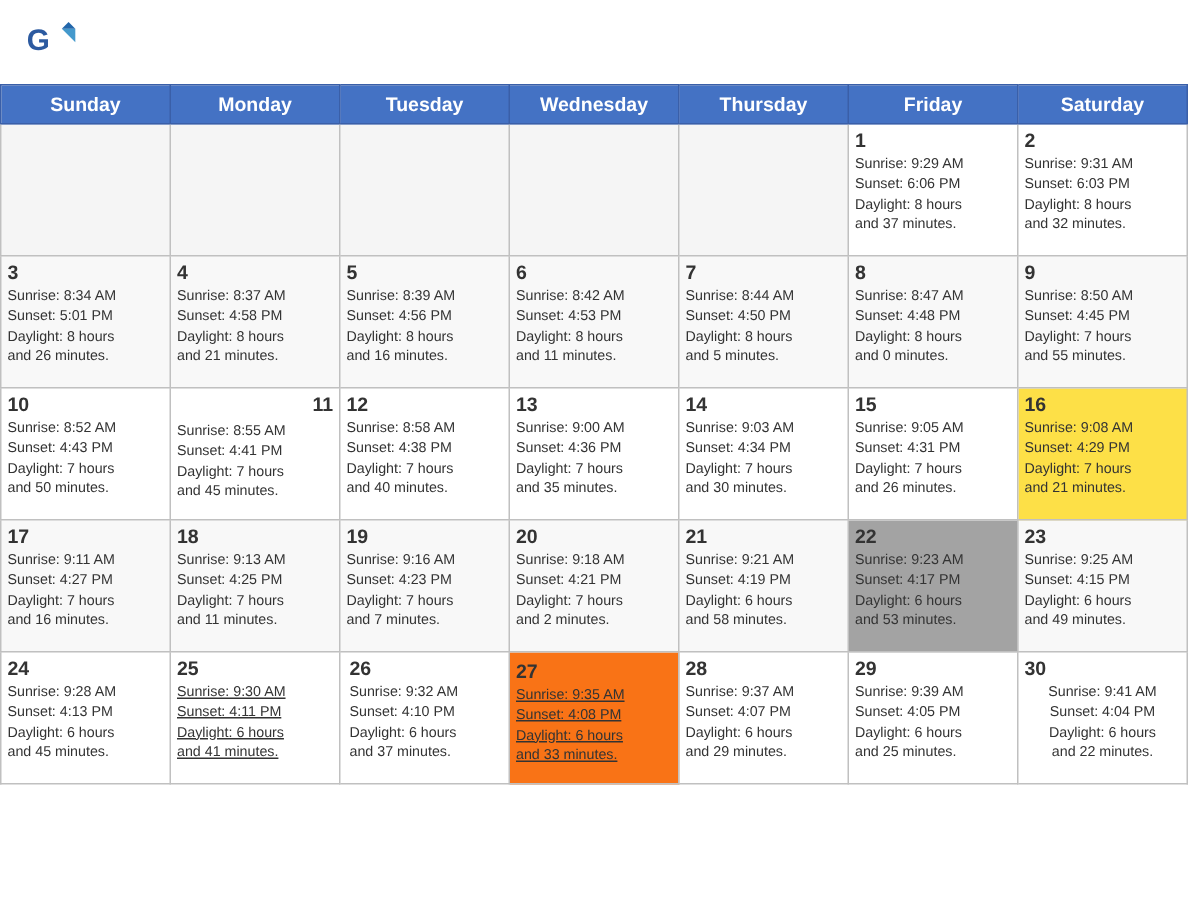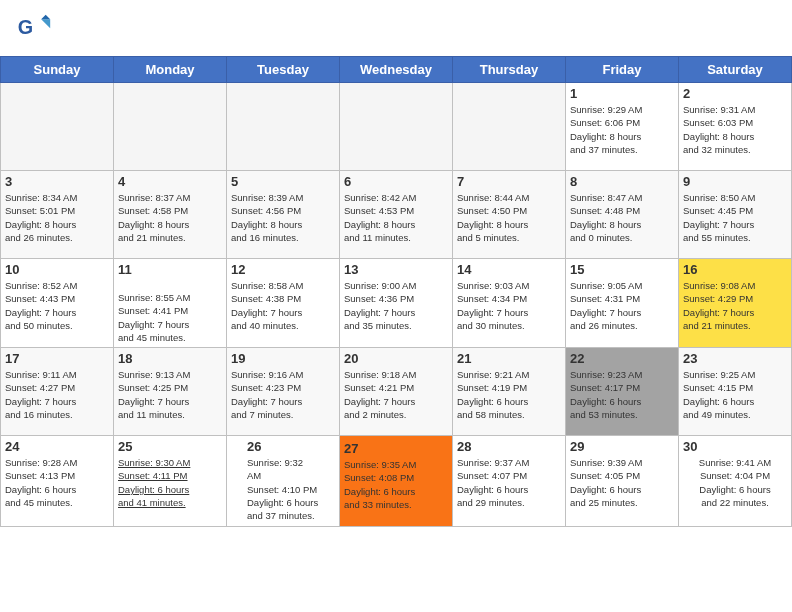--- a/index.html
+++ b/index.html
@@ -134,21 +134,21 @@
       </tr>
       <tr>
         <td style="vertical-align: top; padding: 3px 4px; height: 88px; width: 113px; border: 1px solid rgb(192, 192, 192); background: rgb(255, 255, 255);">
           <div class="day-num" style="font-size: 13px; font-weight: bold; color: rgb(51, 51, 51); margin-bottom: 2px;">10</div>
           <div class="day-info" style="font-size: 9.5px; color: rgb(51, 51, 51); line-height: 1.4; white-space: pre-line;">Sunrise: 8:52 AM
 Sunset: 4:43 PM
 Daylight: 7 hours
 and 50 minutes.</div>
         </td>
         <td style="vertical-align: top; padding: 3px 4px; height: 88px; width: 113px; border: 1px solid rgb(192, 192, 192); background: rgb(255, 255, 255);">
-          <div class="day-num" style="font-size: 13px; font-weight: bold; color: rgb(51, 51, 51); margin-bottom: 14px;">11</div>
+          <div class="day-num" style="font-size: 13px; font-weight: bold; color: rgb(51, 51, 51); margin-bottom: 4px; text-align: right;">11</div>
           <div class="day-info" style="font-size: 9.5px; color: rgb(51, 51, 51); line-height: 1.4; white-space: pre-line;">Sunrise: 8:55 AM
 Sunset: 4:41 PM
 Daylight: 7 hours
 and 45 minutes.</div>
         </td>
         <td style="vertical-align: top; padding: 3px 4px; height: 88px; width: 113px; border: 1px solid rgb(192, 192, 192); background: rgb(255, 255, 255);">
           <div class="day-num" style="font-size: 13px; font-weight: bold; color: rgb(51, 51, 51); margin-bottom: 2px;">12</div>
           <div class="day-info" style="font-size: 9.5px; color: rgb(51, 51, 51); line-height: 1.4; white-space: pre-line;">Sunrise: 8:58 AM
 Sunset: 4:38 PM
 Daylight: 7 hours
@@ -242,30 +242,30 @@
 Daylight: 6 hours
 and 45 minutes.</div>
         </td>
         <td style="vertical-align: top; padding: 3px 4px; height: 88px; width: 113px; border: 1px solid rgb(192, 192, 192); background: rgb(255, 255, 255);">
           <div class="day-num" style="font-size: 13px; font-weight: bold; color: rgb(51, 51, 51); margin-bottom: 2px;">25</div>
           <div class="day-info" style="font-size: 9.5px; color: rgb(51, 51, 51); line-height: 1.4; white-space: pre-line; text-decoration: underline;">Sunrise: 9:30 AM
 Sunset: 4:11 PM
 Daylight: 6 hours
 and 41 minutes.</div>
         </td>
-        <td style="vertical-align: top; padding: 3px 20px; height: 88px; width: 113px; border: 1px solid rgb(192, 192, 192); background: rgb(255, 255, 255); margin-top: 48px;">
+        <td style="vertical-align: top; padding: 3px 6px; height: 88px; width: 113px; border: 1px solid rgb(192, 192, 192); background: rgb(255, 255, 255); margin-top: 48px;">
           <div class="day-num" style="font-size: 13px; font-weight: bold; color: rgb(51, 51, 51); margin-bottom: 2px;">26</div>
           <div class="day-info" style="font-size: 9.5px; color: rgb(51, 51, 51); line-height: 1.4; white-space: pre-line;">Sunrise: 9:32 AM
 Sunset: 4:10 PM
 Daylight: 6 hours
 and 37 minutes.</div>
         </td>
         <td style="vertical-align: top; padding: 5px 4px; height: 88px; width: 113px; border: 1px solid rgb(192, 192, 192); background: #f97316;">
           <div class="day-num" style="font-size: 13px; font-weight: bold; color: rgb(51, 51, 51); margin-bottom: 2px;">27</div>
-          <div class="day-info" style="font-size: 9.5px; color: rgb(51, 51, 51); line-height: 1.4; white-space: pre-line;">Sunrise: 9:35 AM
+          <div class="day-info" style="font-size: 9.5px; color: rgb(51, 51, 51); line-height: 1.4; white-space: pre-line; text-decoration: underline;">Sunrise: 9:35 AM
 Sunset: 4:08 PM
 Daylight: 6 hours
 and 33 minutes.</div>
         </td>
         <td style="vertical-align: top; padding: 3px 4px; height: 88px; width: 113px; border: 1px solid rgb(192, 192, 192); background: rgb(255, 255, 255);">
           <div class="day-num" style="font-size: 13px; font-weight: bold; color: rgb(51, 51, 51); margin-bottom: 2px;">28</div>
           <div class="day-info" style="font-size: 9.5px; color: rgb(51, 51, 51); line-height: 1.4; white-space: pre-line;">Sunrise: 9:37 AM
 Sunset: 4:07 PM
 Daylight: 6 hours
 and 29 minutes.</div>

